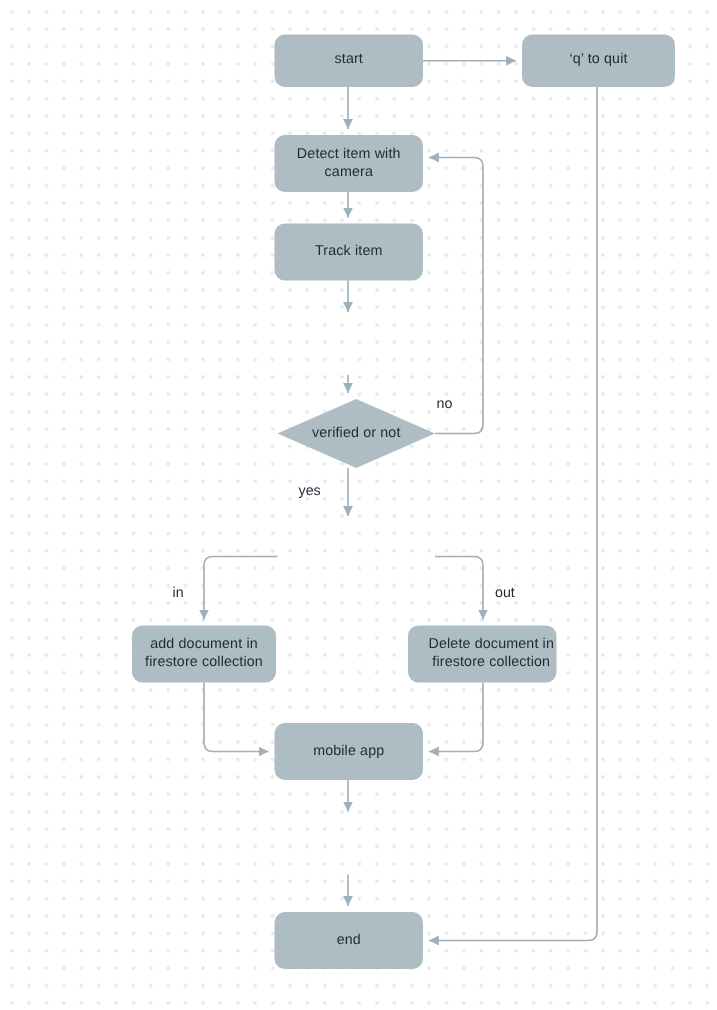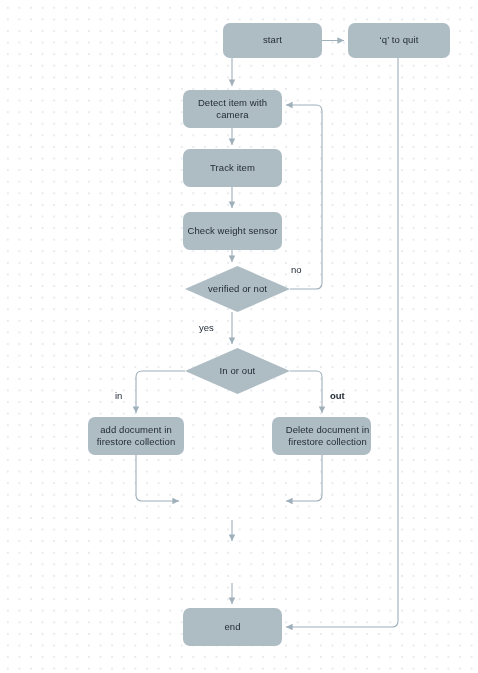--- a/index.html
+++ b/index.html
@@ -106,65 +106,61 @@
       <path d="M322,455 L322,495 Q322,501 316,501 L286,501"></path>
 
       <path d="M232,520 L232,541"></path>
 
       <path d="M232,583 L232,604"></path>
 
       <path d="M398,58 L398,621 Q398,627 392,627 L286,627"></path>
     </g>
   </svg>
 
-  <div class="node process" style="left:183px; top:23px; width:99px; height:35px;margin-left:40px;">
+  <div class="node process" style="left:183px; top:23px; width:99px; height:35px;">
     <span>start</span>
   </div>
 
   <div class="node process" style="left:348px; top:23px; width:102px; height:35px;">
     <span>‘q’  to quit</span>
   </div>
 
   <div class="node process" style="left:183px; top:90px; width:99px; height:38px;">
     <span>Detect item with
 camera</span>
   </div>
 
   <div class="node process" style="left:183px; top:149px; width:99px; height:38px;align-items:center;">
     <span>Track item</span>
   </div>
 
-  <div class="node process" style="left:183px; top:212px; width:99px; height:38px;">
-    <span>Check weight sensor</span>
-  </div>
 
   <div class="node decision" style="left:185px; top:266px; width:105px; height:46px;">
     <span class="dia-shape"></span>
     <span class="dia-label">verified or not</span>
   </div>
 
-  <div class="node decision" style="left:185px; top:348px; width:105px; height:46px;">
-    <span class="dia-shape"></span>
-    <span class="dia-label">In or out</span>
-  </div>
 
   <div class="node process" style="left:88px; top:417px; width:96px; height:38px;">
     <span>add document in
 firestore collection</span>
   </div>
 
   <div class="node process" style="left:272px; top:417px; width:99px; height:38px;padding-left:12px;">
     <span>Delete document in
 firestore collection</span>
   </div>
 
+  <div class="node process" style="left:183px; top:482px; width:99px; height:38px;">
+    <span>mobile app</span>
+  </div>
 
 
   <div class="node process" style="left:183px; top:608px; width:99px; height:38px;">
     <span>end</span>
   </div>
 
   <span class="edge-label" style="left:291px; top:264px;">no</span>
   <span class="edge-label" style="left:199px; top:322px;">yes</span>
   <span class="edge-label" style="left:115px; top:390px;">in</span>
-  <span class="edge-label" style="left:330px; top:390px;font-weight:bold;">out</span>
+  <span class="edge-label" style="left:330px; top:390px;">out</span>
 
 </div>
 
 </body></html>

